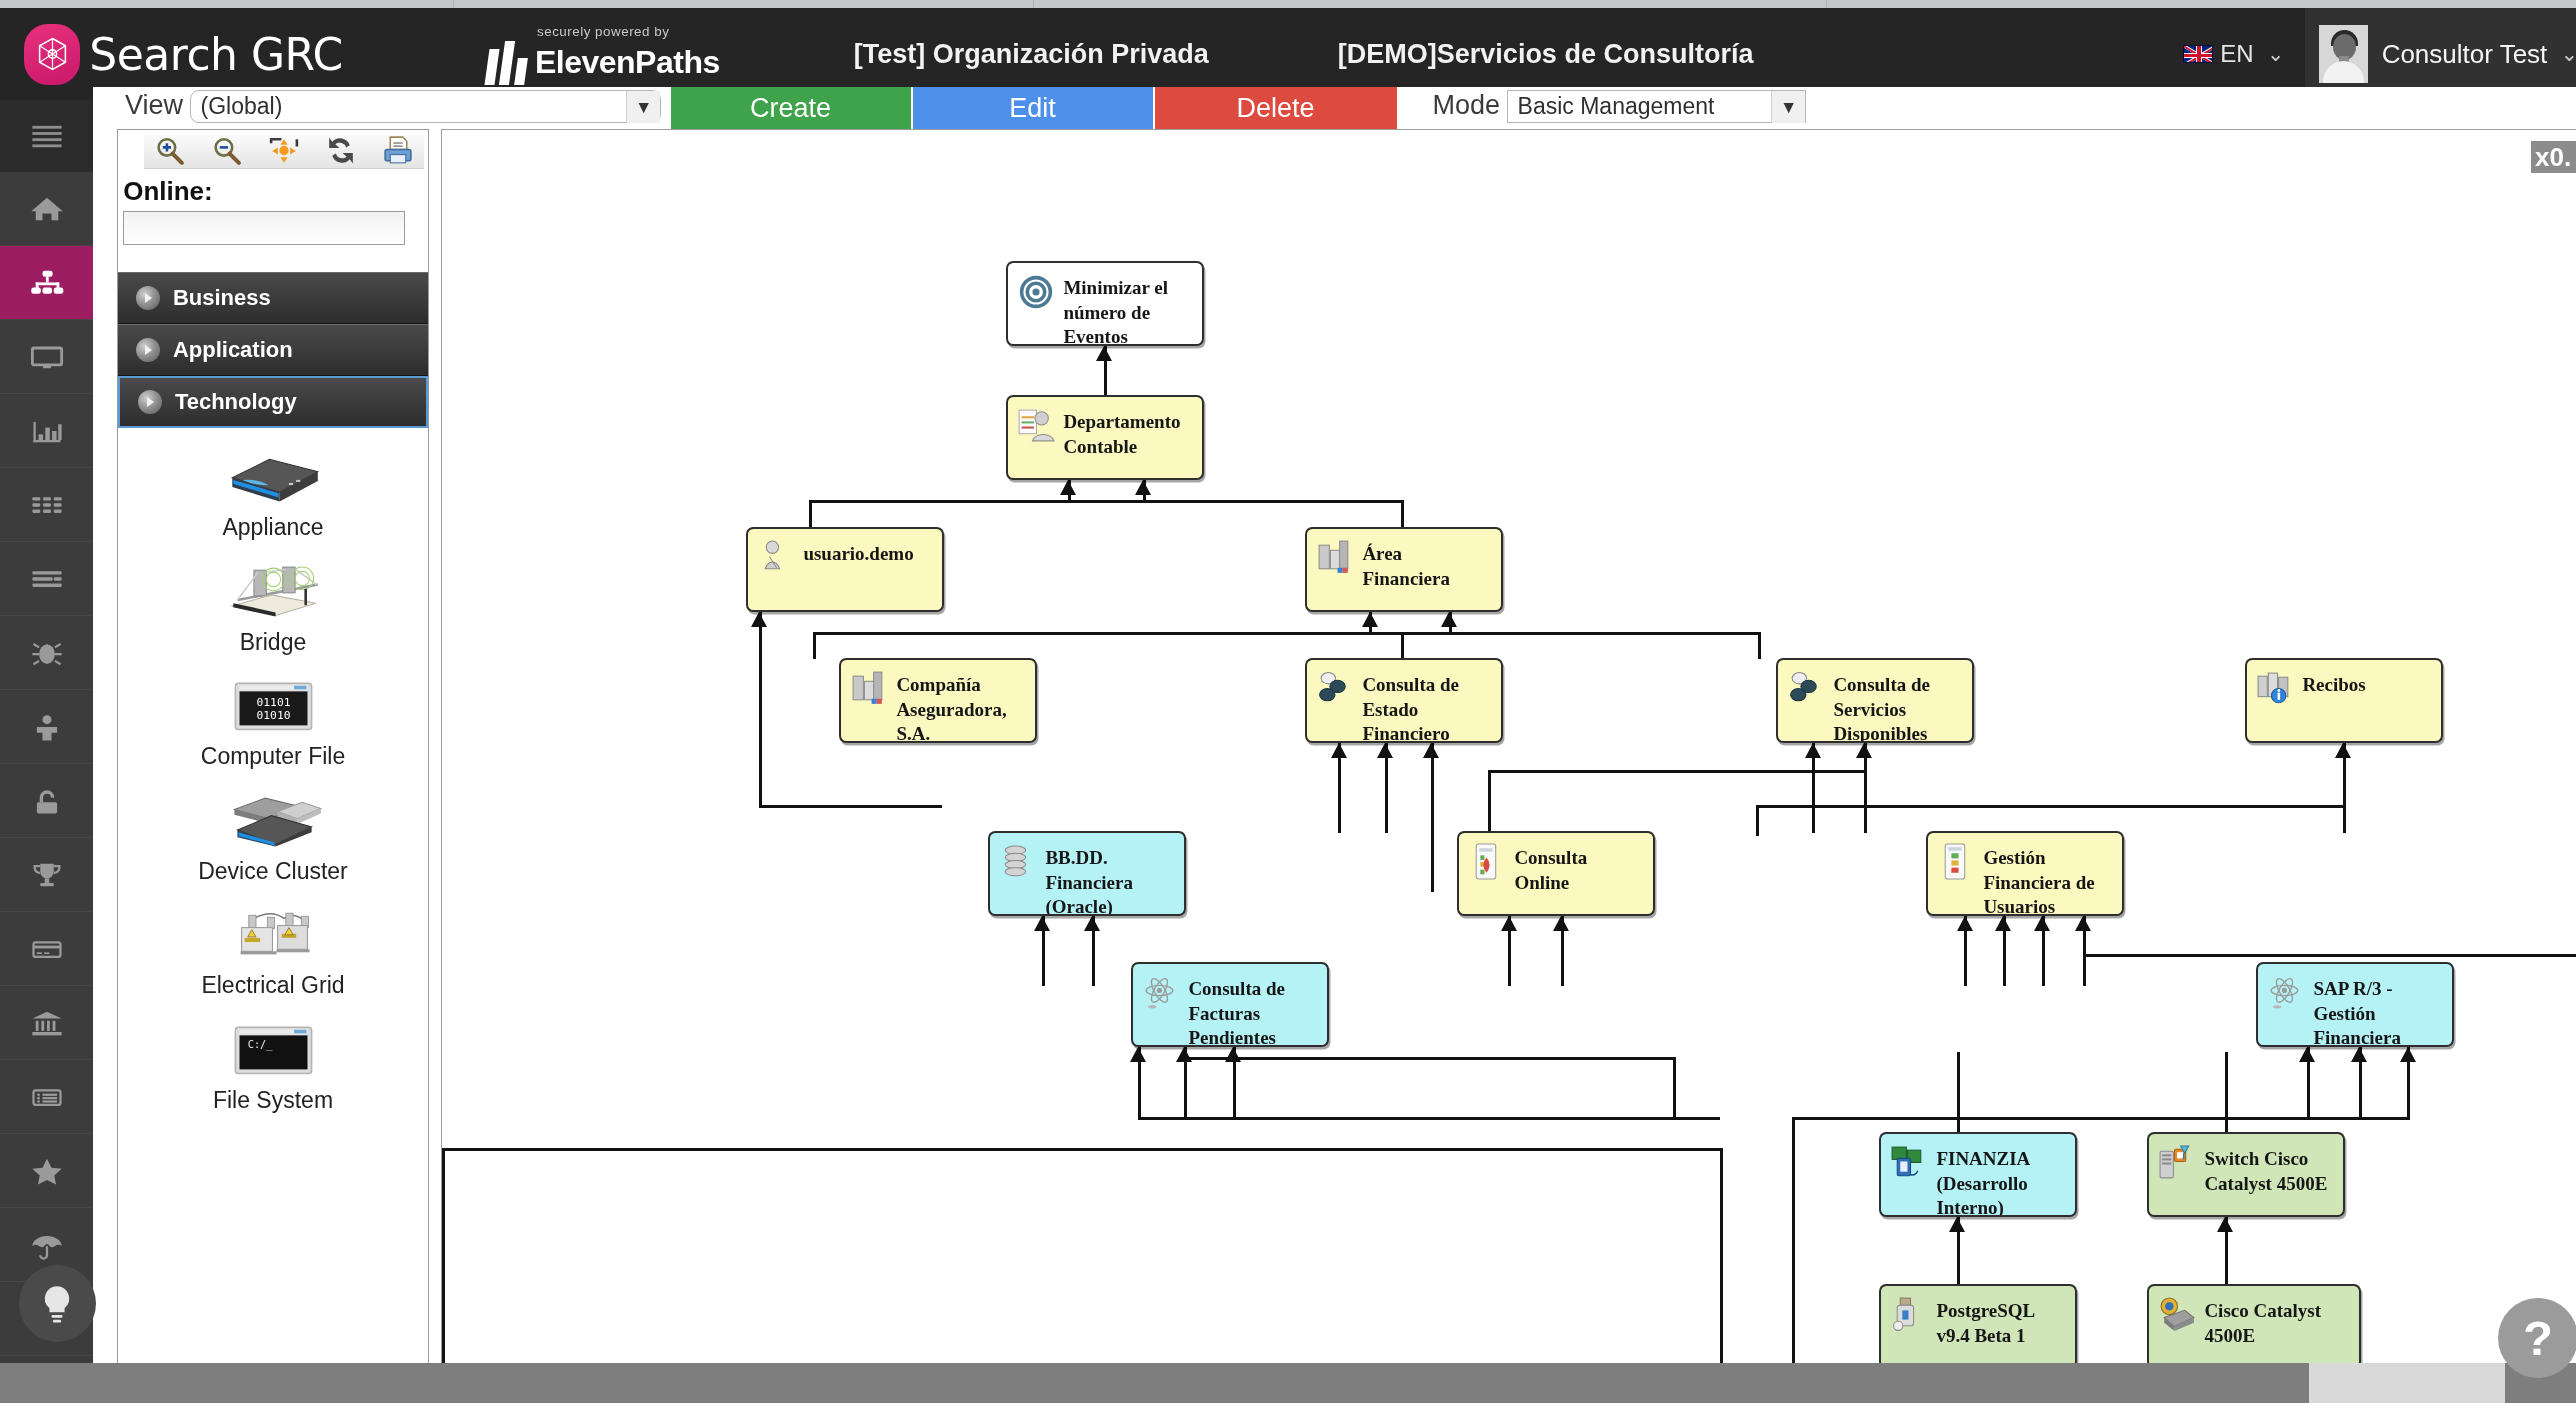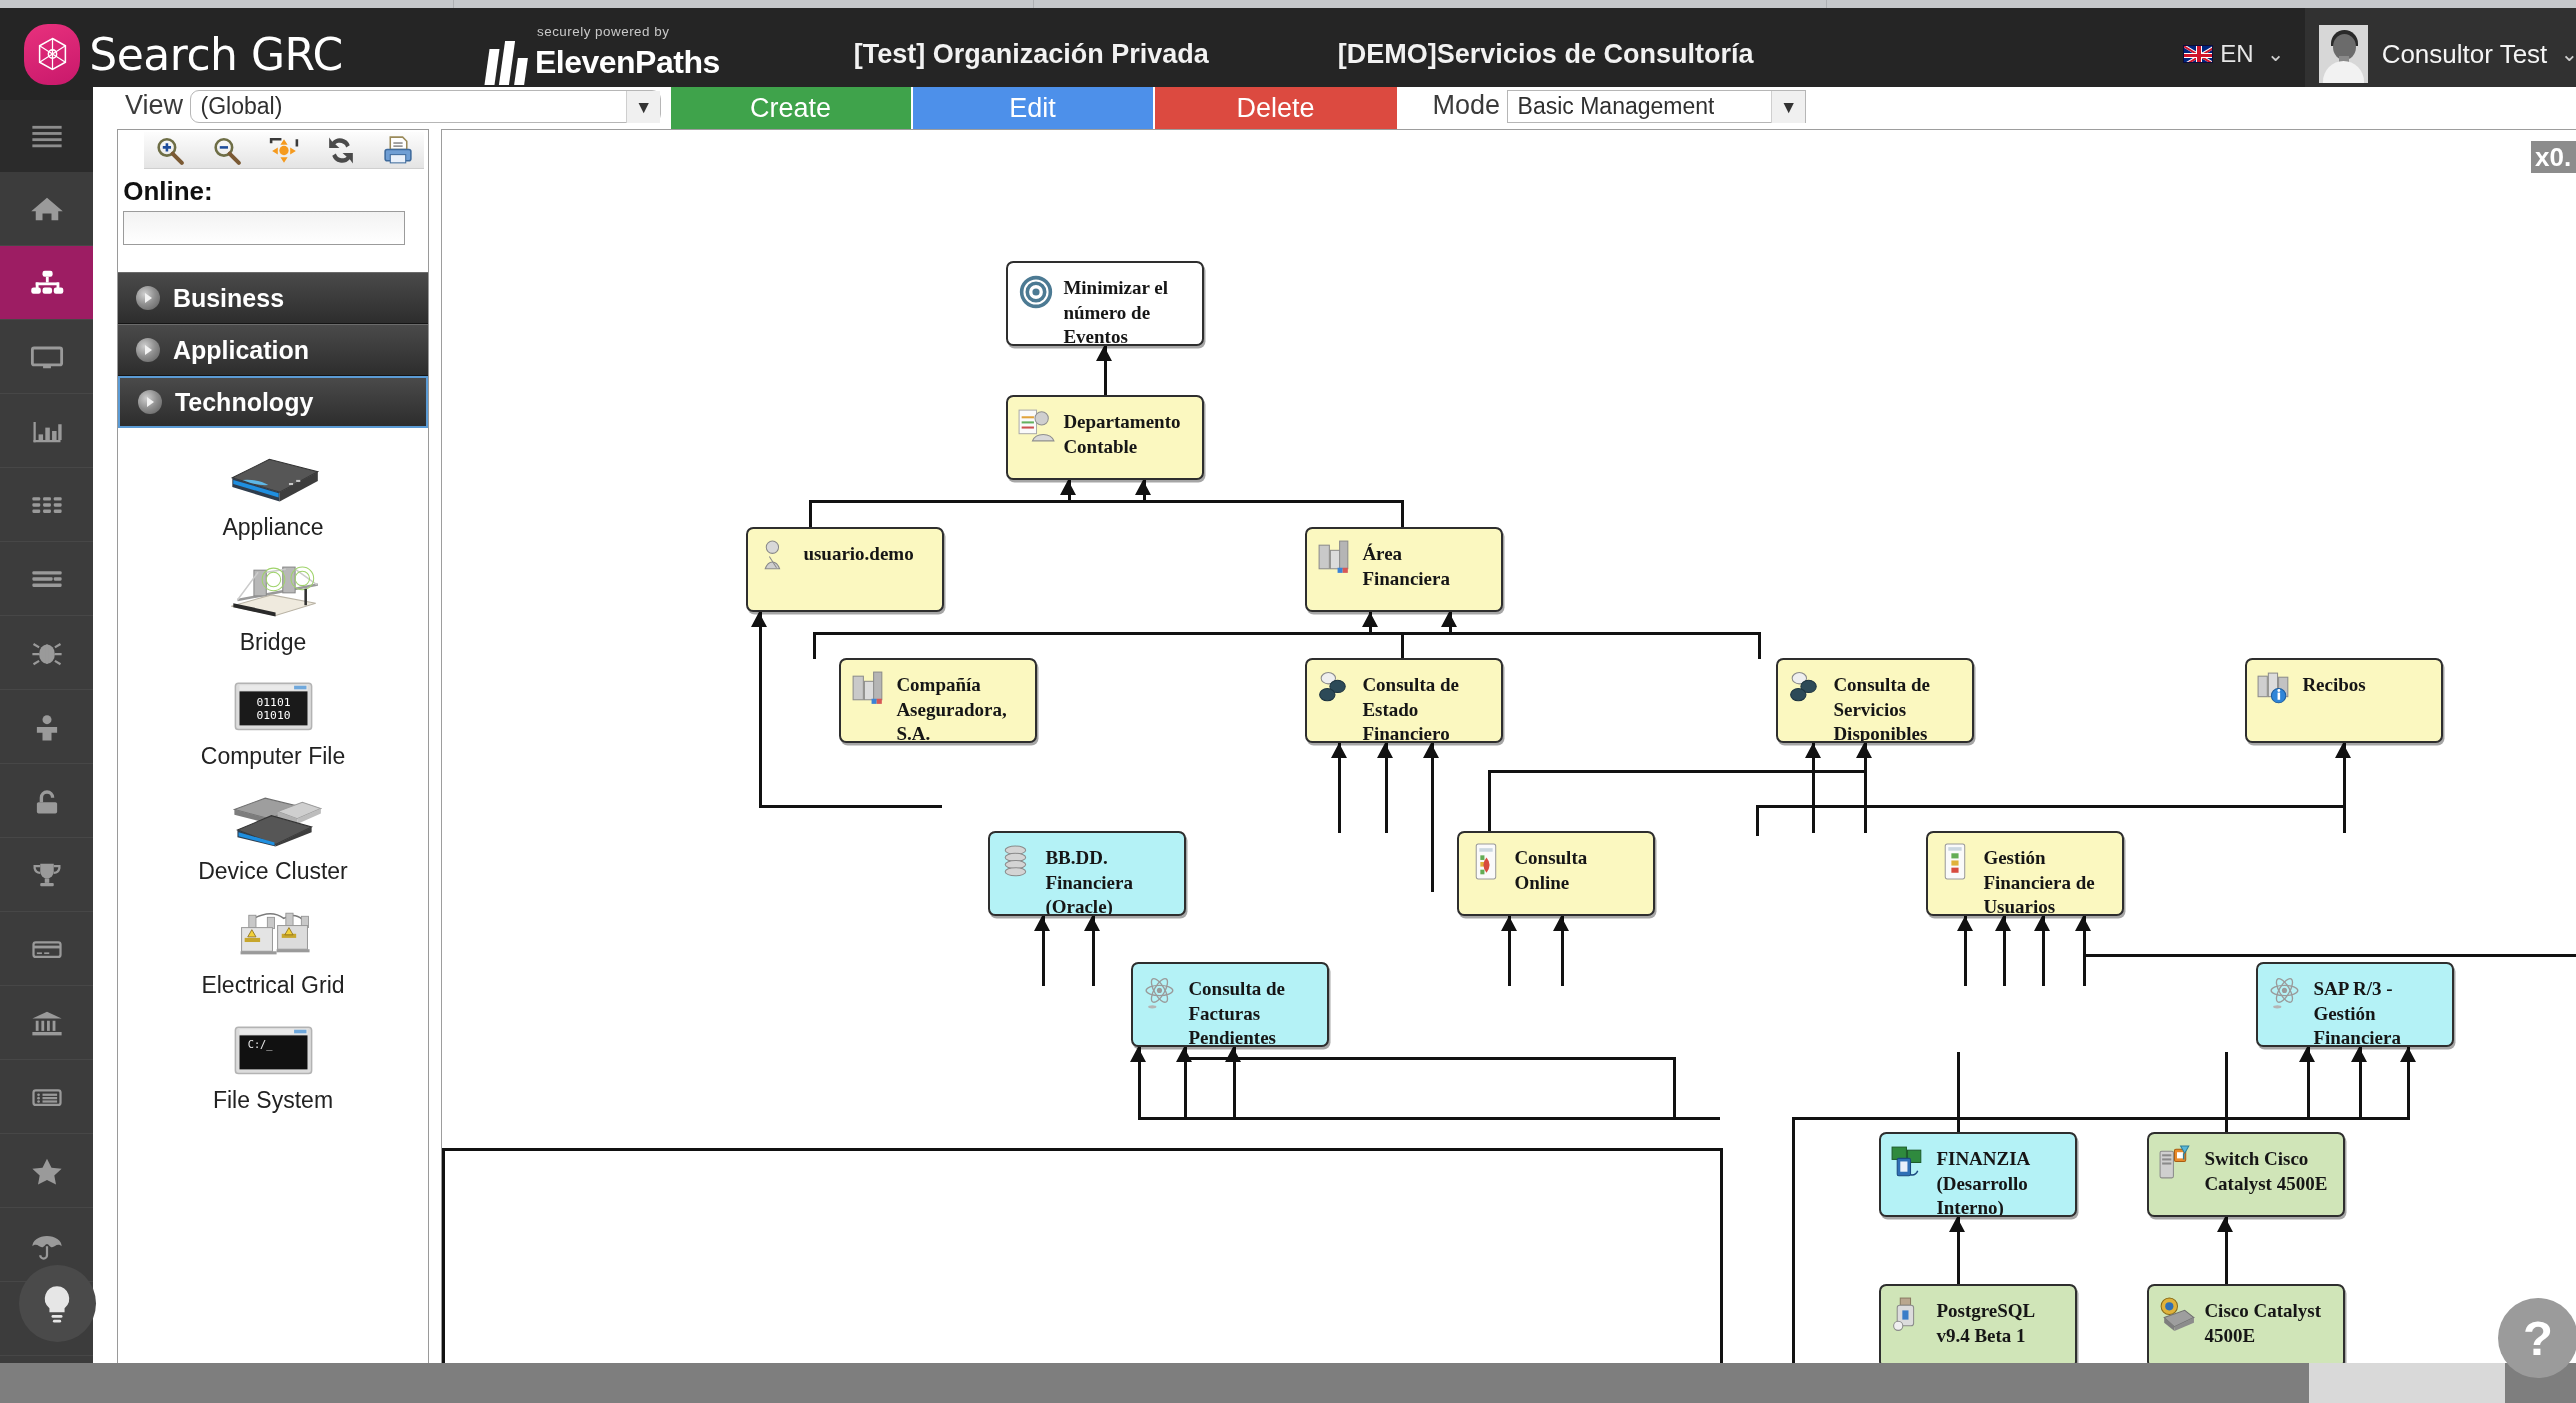--- a/index.html
+++ b/index.html
@@ -130,21 +130,21 @@
   #palette-searchinput{
     margin:0 23px 0 5.2px; height:34px; border:1px solid #9b9b9b;
     background:linear-gradient(#f2f2f2,#ffffff); width:calc(100% - 28px);
   }
   #palette-spacer{ height:27px; }
 
   .acc-header{
     height:52px; display:flex; align-items:center;
     background:linear-gradient(#4a4a4a,#2d2d2d);
     border-top:0.5px solid #6b6b6b; border-bottom:0.5px solid #151515;
-    color:#fff; font-size:25px; font-weight:700;
+    color:#fff; font-size:22px; font-weight:700;
   }
   .acc-header.selected{ border:2.1px solid #5b9bd5; }
   .acc-dot{
     width:24px; height:24px; border-radius:50%; margin:0 13.4px 0 17.5px; flex:none;
     background:radial-gradient(circle at 36% 34%, #cfcfcf 0%, #8e8e8e 48%, #5a5a5a 100%);
     display:flex; align-items:center; justify-content:center;
   }
   .acc-dot::after{
     content:""; width:0;height:0;border-left:7.7px solid #f3f3f3;
     border-top:5.2px solid transparent;border-bottom:5.2px solid transparent; margin-left:2.1px;
@@ -939,21 +939,21 @@
               <rect x="22" y="6" width="20" height="14" fill="#b9a78e" stroke="#8a7a62" stroke-width="2"></rect>
               <rect x="16" y="20" width="32" height="40" rx="5" fill="#dcdcdc" stroke="#8a8a8a" stroke-width="2"></rect>
               <rect x="26" y="30" width="12" height="18" fill="#3a7ec8"></rect>
               <circle cx="18" cy="60" r="9" fill="#efefef" stroke="#8a8a8a" stroke-width="2"></circle>
             </svg>
         </div>
         <div class="n-txt">PostgreSQL v9.4 Beta 1</div>
       </div>
     </div>
 
-    <div class="node green" style="left:1705px; top:1154px; width:198px; height:85px;">
+    <div class="node green" style="left:1705px; top:1154px; width:214px; height:85px;">
       <div class="n-row">
         <div class="n-ico">
           <svg viewBox="0 0 78 78">
               <circle cx="24" cy="22" r="16" fill="#e0b23a" stroke="#8a6b18" stroke-width="2"></circle>
               <circle cx="24" cy="22" r="8" fill="#2f6fb5"></circle>
               <path d="M14 44 L54 30 L72 44 L34 62 Z" fill="#9e9e9e" stroke="#6f6f6f" stroke-width="2"></path>
               <path d="M14 44 L14 54 L34 70 L34 62 Z" fill="#7d7d7d"></path>
               <path d="M34 62 L34 70 L72 54 L72 44 Z" fill="#8c8c8c"></path>
             </svg>
         </div>

